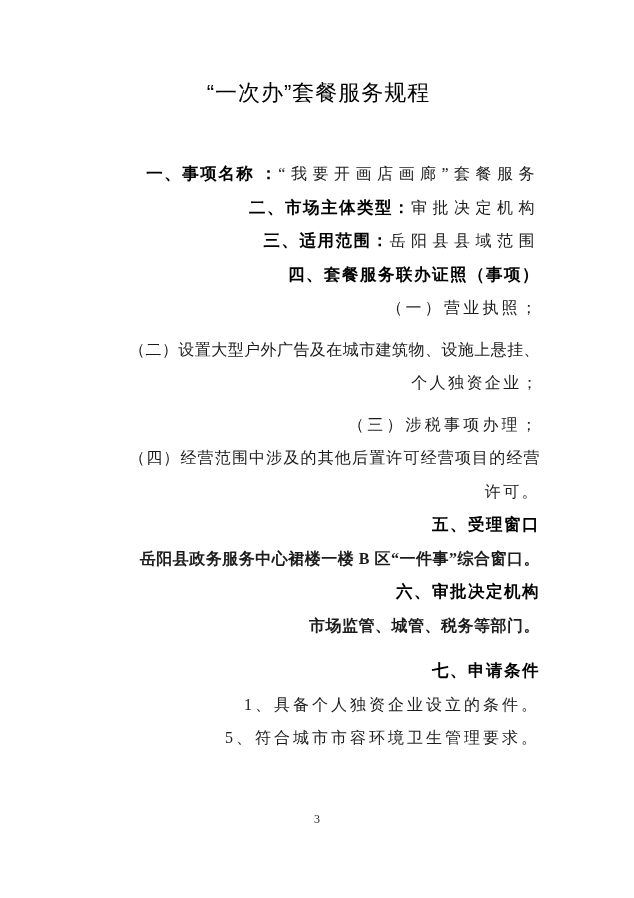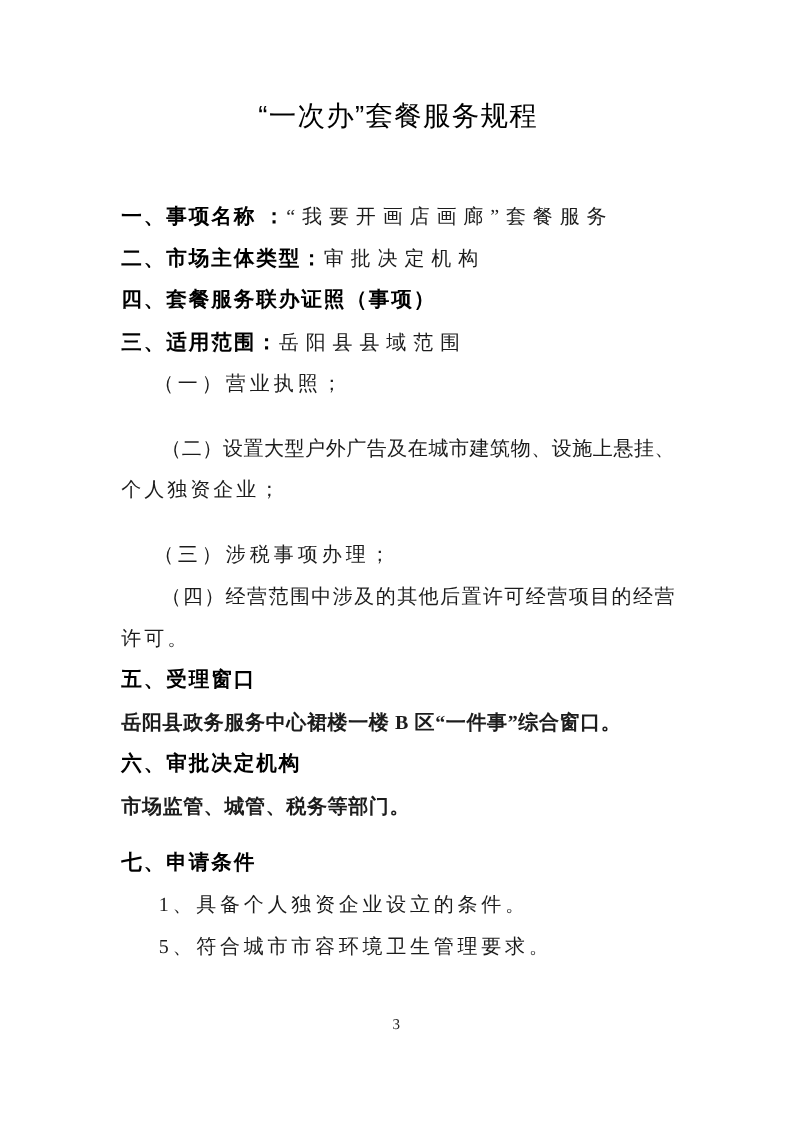--- a/index.html
+++ b/index.html
@@ -17,40 +17,40 @@
     font-family: "Liberation Sans", sans-serif;
     font-weight: normal;
     font-size: 22px;
     line-height: 30px;
     letter-spacing: 1px;
     text-align: center;
     color: #000;
     margin-bottom: 49px;
     white-space: nowrap;
   }
-  .ln { font-size: 16px; line-height: 33.5px; }
+  .ln { font-size: 16px; line-height: 33.5px; text-align: right; }
   .hd {
     font-family: "Liberation Sans", sans-serif;
     font-weight: bold;
     font-size: 16.5px;
     letter-spacing: 1.5px;
     color: #000;
   }
   .val { letter-spacing: 5.5px; }
   .body-ln { letter-spacing: 0.5px; font-weight: bold; }
   .item { letter-spacing: 3.2px; text-indent: 26px; }
   .wrap1 {
     letter-spacing: 0.4px;
     text-indent: 32px;
     text-align: justify;
     text-align-last: justify;
   }
   .wrap2 { letter-spacing: 2.4px; }
   .num { letter-spacing: 3px; text-indent: 30px; font-family: Liberation Serif, serif; }
-  .mt6 { margin-top: 18px; }
+  .mt6 { margin-top: 8px; }
   .gap { height: 12px; }
   .pageno {
     position: absolute;
     top: 812px; left: 0;
     width: 100%;
     text-align: center;
     font-size: 12px;
     color: #222;
   }
 </style>
@@ -63,25 +63,25 @@
     <div class="doc-title">“一次办”套餐服务规程</div>
 
     <div class="ln">
       <span class="hd">一、事项名称 ：</span><span class="val">“我要开画店画廊”套餐服务</span>
     </div>
 
     <div class="ln">
       <span class="hd">二、市场主体类型：</span><span class="val">审批决定机构</span>
     </div>
 
-    <div class="ln hd">四、套餐服务联办证照（事项）</div>
-
     <div class="ln">
       <span class="hd">三、适用范围：</span><span class="val">岳阳县县域范围</span>
     </div>
+
+    <div class="ln hd">四、套餐服务联办证照（事项）</div>
 
     <div class="ln item">（一）营业执照；</div>
 
     <div class="mt6">
       <div class="ln wrap1">（二）设置大型户外广告及在城市建筑物、设施上悬挂、</div>
       <div class="ln wrap2">个人独资企业；</div>
     </div>
 
     <div class="ln item mt6">（三）涉税事项办理；</div>
 

